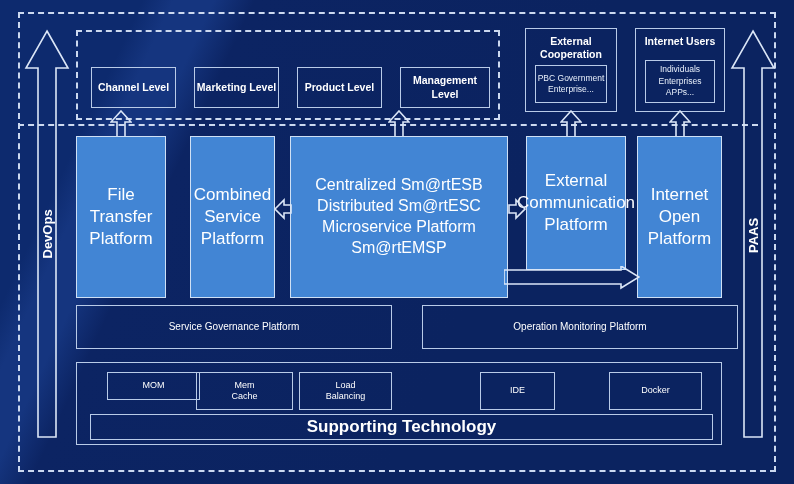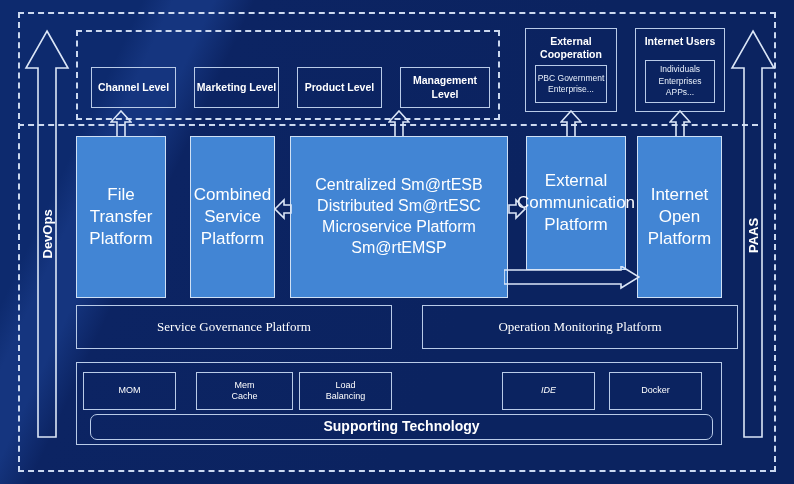--- a/index.html
+++ b/index.html
@@ -85,31 +85,29 @@
   .plat-label {
     font-size: 17px;
     font-weight: normal;
     white-space: pre-line;
   }
   .plat-label.big {
     font-size: 16px;
   }
 
   .gov {
-    font-size: 13px;
-    font-family: Liberation Serif, serif;
+    font-size: 10px;
   }
   .tech {
     font-size: 9px;
     white-space: pre-line;
   }
   .support {
-    font-size: 14px;
-    font-weight: bold;
-    border-radius: 7px;
+    font-size: 17px;
+    font-weight: bold;
   }
 
   
   .side-arrow {
     position: absolute;
   }
   .side-arrow svg { display: block; }
   .side-arrow .vlabel {
     position: absolute;
     left: 0;
@@ -242,32 +240,32 @@
 
   <div class="outline-box gov" style="left:76px; top:305px; width:316px; height:44px;">
     <span>Service Governance Platform</span>
   </div>
   <div class="outline-box gov" style="left:406px; top:305px; width:316px; height:44px;margin-left:16px;">
     <span>Operation Monitoring Platform</span>
   </div>
 
   <div class="outline-box" style="left:76px; top:362px; width:646px; height:83px; display:block;"></div>
 
-  <div class="outline-box tech" style="left:83px; top:372px; width:93px; height:38px;">
+  <div class="outline-box tech" style="left:107px; top:372px; width:93px; height:28px;">
     <span style="white-space:pre-line;">MOM</span>
   </div>
   <div class="outline-box tech" style="left:196px; top:372px; width:97px; height:38px;">
     <span style="white-space:pre-line;">Mem
 Cache</span>
   </div>
   <div class="outline-box tech" style="left:299px; top:372px; width:93px; height:38px;">
     <span style="white-space:pre-line;">Load
 Balancing</span>
   </div>
-  <div class="outline-box tech" style="left:502px; top:372px; width:93px; height:38px;font-style:italic;">
+  <div class="outline-box tech" style="left:480px; top:372px; width:75px; height:38px;">
     <span style="white-space:pre-line;">IDE</span>
   </div>
   <div class="outline-box tech" style="left:609px; top:372px; width:93px; height:38px;">
     <span style="white-space:pre-line;">Docker</span>
   </div>
 
   <div class="outline-box support" style="left:90px; top:414px; width:623px; height:26px;">
     <span>Supporting Technology</span>
   </div>
 

